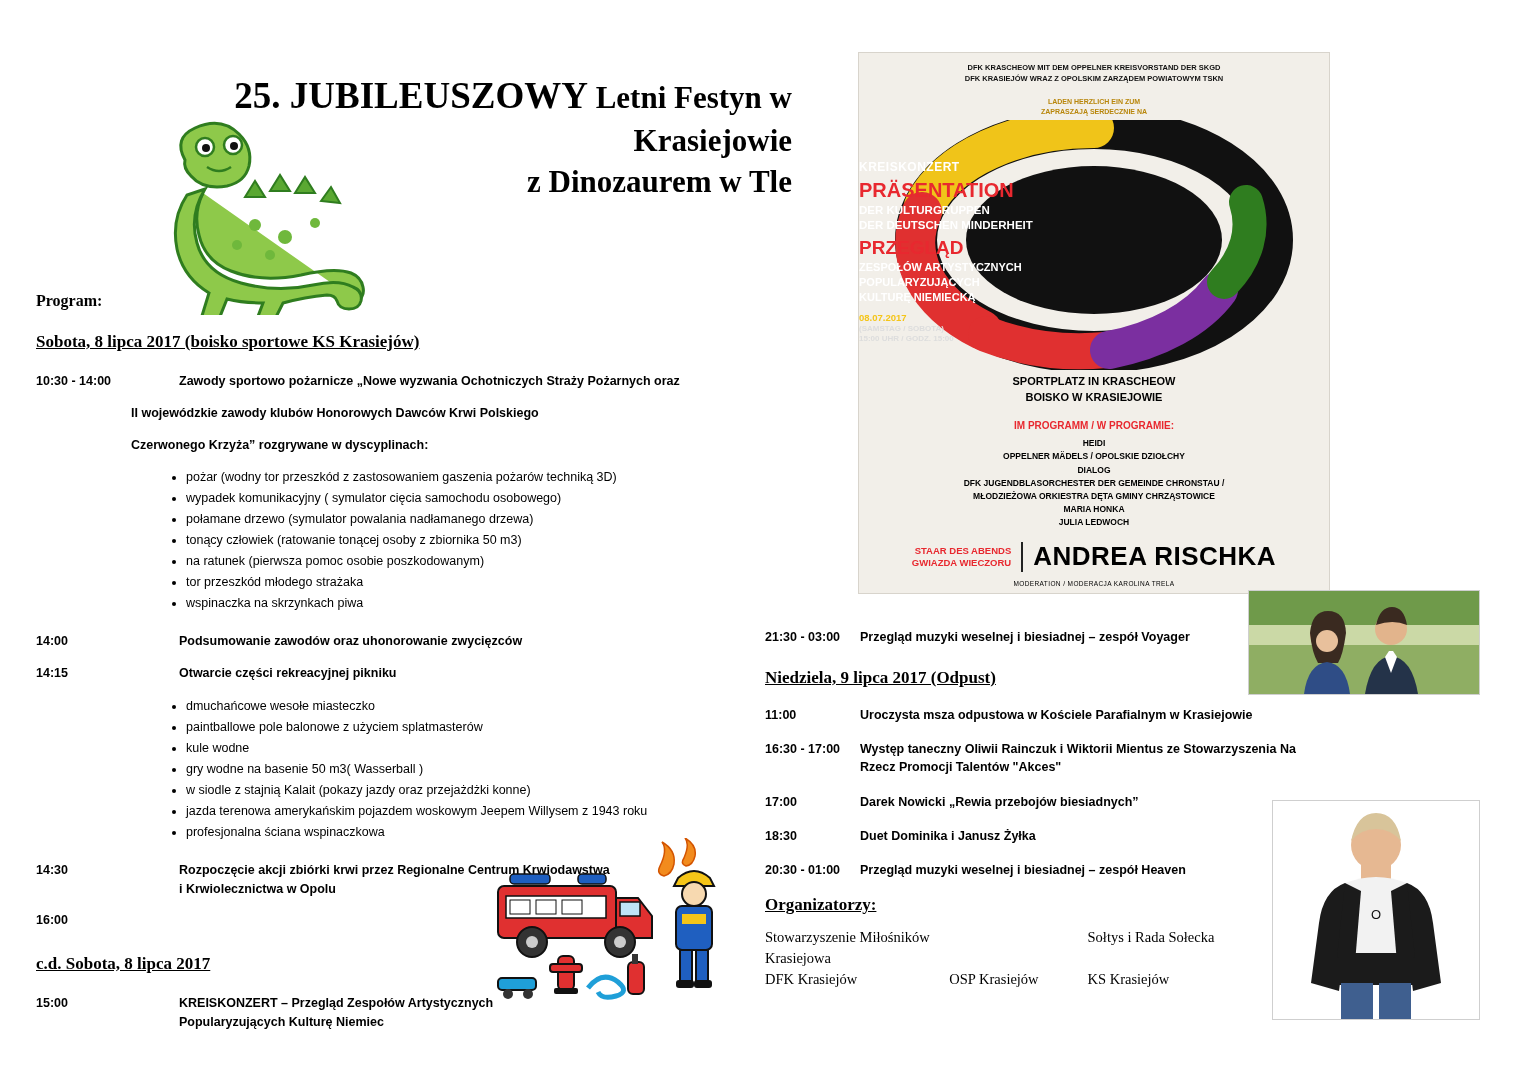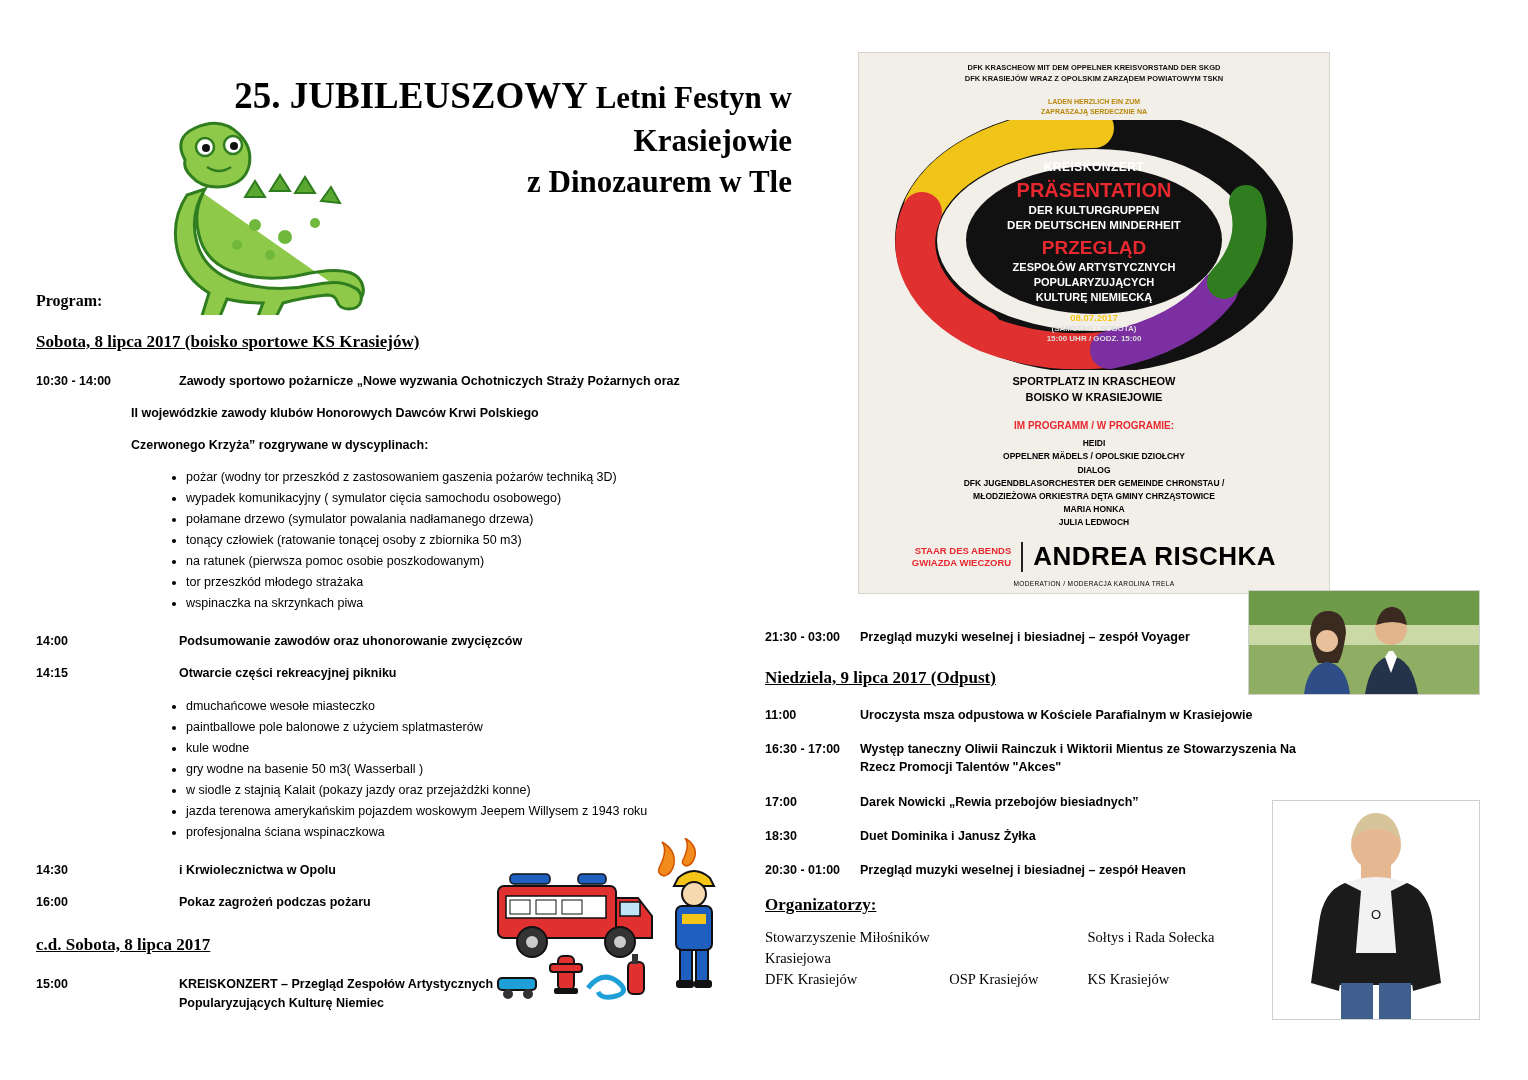--- a/index.html
+++ b/index.html
@@ -143,21 +143,20 @@
     position: absolute;
     left: 50%;
     top: 0;
     transform: translateX(-50%);
   }
   .swirl-text {
     position: absolute;
     left: 0;
     top: 40px;
     width: 470px;
-    text-align: center;
     color: #fff;
     line-height: 1.25;
   }
   .st-1 { font-size: 12px; font-weight: bold; letter-spacing: .5px; }
   .st-2 { font-size: 20px; font-weight: bold; color: #e8282f; margin-top: 3px; }
   .st-3 { font-size: 11.5px; font-weight: bold; }
   .st-4 { font-size: 19px; font-weight: bold; color: #e8282f; margin-top: 4px; }
   .st-5 { font-size: 11px; font-weight: bold; line-height: 1.35; }
   .st-6 { font-size: 9.5px; font-weight: bold; color: #f5c518; margin-top: 8px; }
   .st-7 { font-size: 8px; font-weight: bold; color: #ddd; }
@@ -351,27 +350,27 @@
       <li>kule wodne</li>
       <li>gry wodne na basenie 50 m3( Wasserball )</li>
       <li>w siodle z stajnią Kalait (pokazy jazdy oraz przejażdżki konne)</li>
       <li>jazda terenowa amerykańskim pojazdem woskowym  Jeepem  Willysem z 1943 roku</li>
       <li>profesjonalna ściana wspinaczkowa</li>
     </ul>
 
     <div class="row">
       <div class="time">14:30</div>
       <div class="txt">
+        <div>Rozpoczęcie akcji zbiórki krwi przez Regionalne Centrum Krwiodawstwa</div>
         <div>i Krwiolecznictwa  w Opolu</div>
       </div>
     </div>
 
     <div class="row" style="margin-top:12px;">
       <div class="time">16:00</div>
-      <div class="txt">Pokaz zagrożeń podczas pożaru</div>
     </div>
 
     <div class="cd-head">c.d. Sobota, 8 lipca 2017</div>
 
     <div class="row">
       <div class="time">15:00</div>
       <div class="txt">
         <div>KREISKONZERT – Przegląd Zespołów Artystycznych</div>
         <div> Popularyzujących Kulturę Niemiec</div>
       </div>

